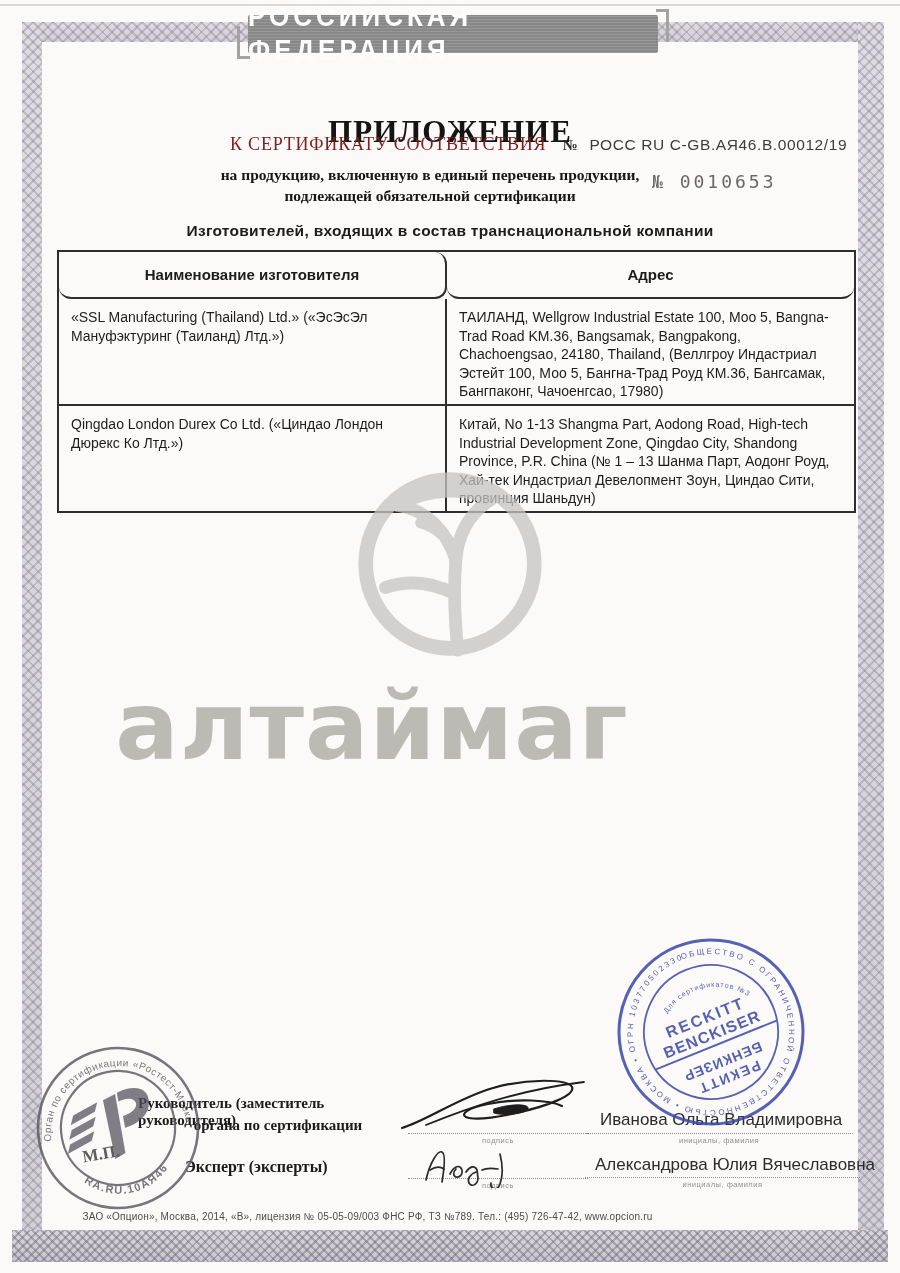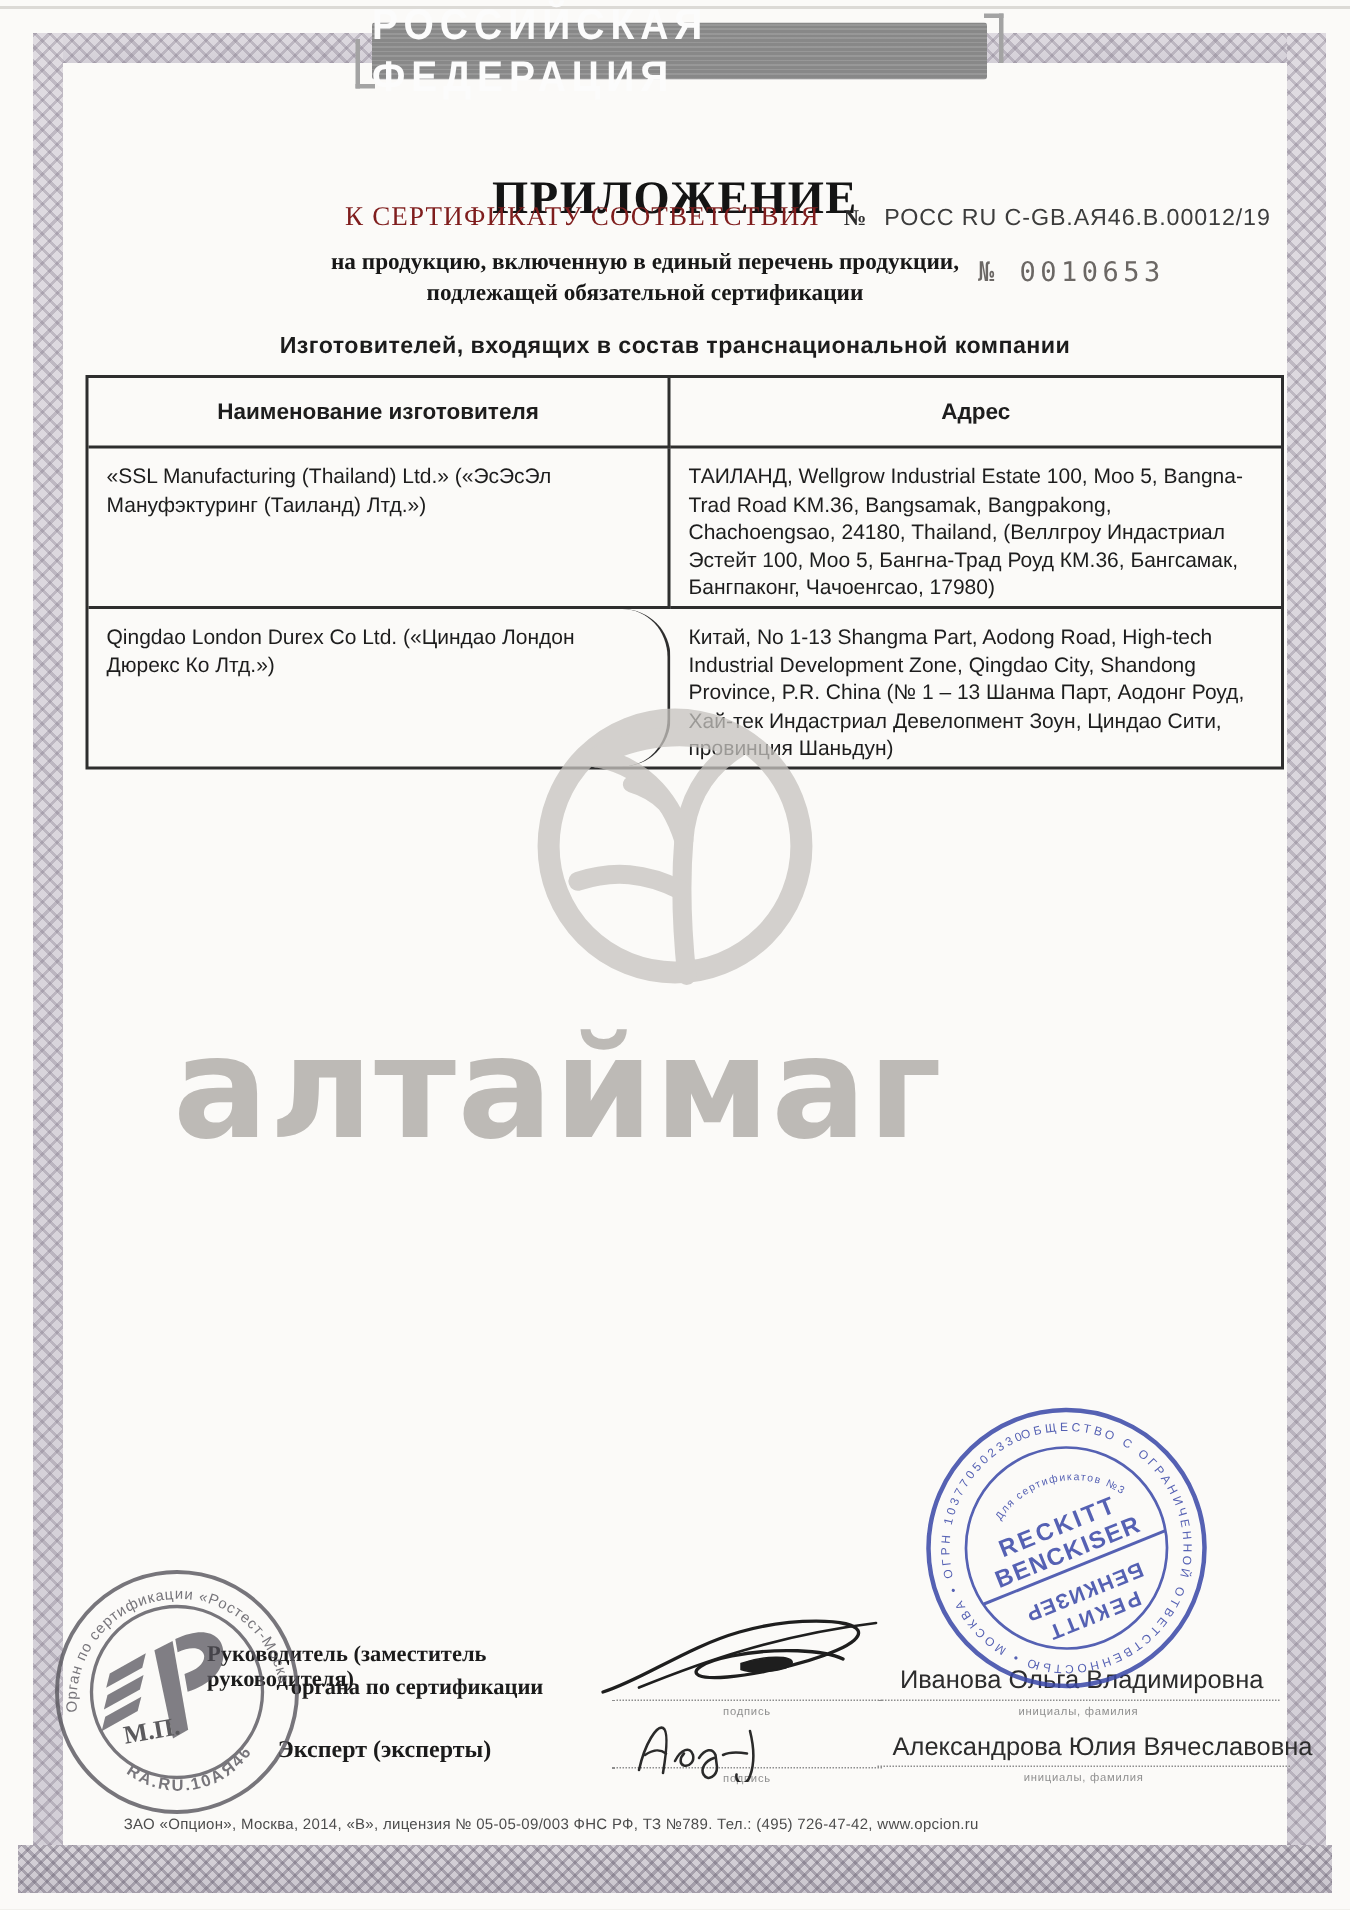--- a/index.html
+++ b/index.html
@@ -42,22 +42,22 @@
     font-weight:bold;line-height:1.38;color:#171717;}
   .blank-number{position:absolute;left:652px;top:171px;font-family:"DejaVu Sans Mono",monospace;
     font-size:18px;letter-spacing:3px;color:#6b6764;}
   .table-caption{position:absolute;left:0;top:222px;width:900px;text-align:center;font-size:15.5px;
     font-weight:bold;letter-spacing:.3px;color:#1c1c1c;}
   
   .man-table{position:absolute;left:57px;top:250px;width:795px;border:2px solid #2e2e2e;
     display:grid;grid-template-columns:388px 1fr;grid-template-rows:47px 107px 105px;background:transparent;}
   .cell{border-right:2px solid #2e2e2e;border-bottom:2px solid #2e2e2e;padding:9px 12px;font-size:14px;line-height:1.33;color:#1d1d1d;}
   .cell.last-col{border-right:none;}
-  .cell.last-row{border-bottom:none;border-radius:32px;}
-  .cell.hdr{display:flex;align-items:center;justify-content:center;font-weight:bold;font-size:15px;padding:4px;}
+  .cell.last-row{border-bottom:none;}
+  .cell.hdr{display:flex;align-items:center;justify-content:center;font-weight:bold;font-size:15px;padding:4px;border-radius:12px;}
   
   .wm-logo{position:absolute;left:352px;top:466px;opacity:.75;}
   .wm-brand{position:absolute;left:0;top:672px;width:744px;text-align:center;font-size:94px;font-weight:bold;
     color:#bdbab6;letter-spacing:1px;font-family:"DejaVu Sans","Liberation Sans",sans-serif;}
   .wm-tagline{position:absolute;left:0;top:784px;width:900px;text-align:center;font-size:30px;color:#c3c0bc;
     letter-spacing:.5px;}
   
   .stamp-blue{position:absolute;left:611px;top:932px;opacity:.85;z-index:6;}
   .stamp-grey{position:absolute;left:28px;top:1038px;opacity:.82;z-index:6;}
   

